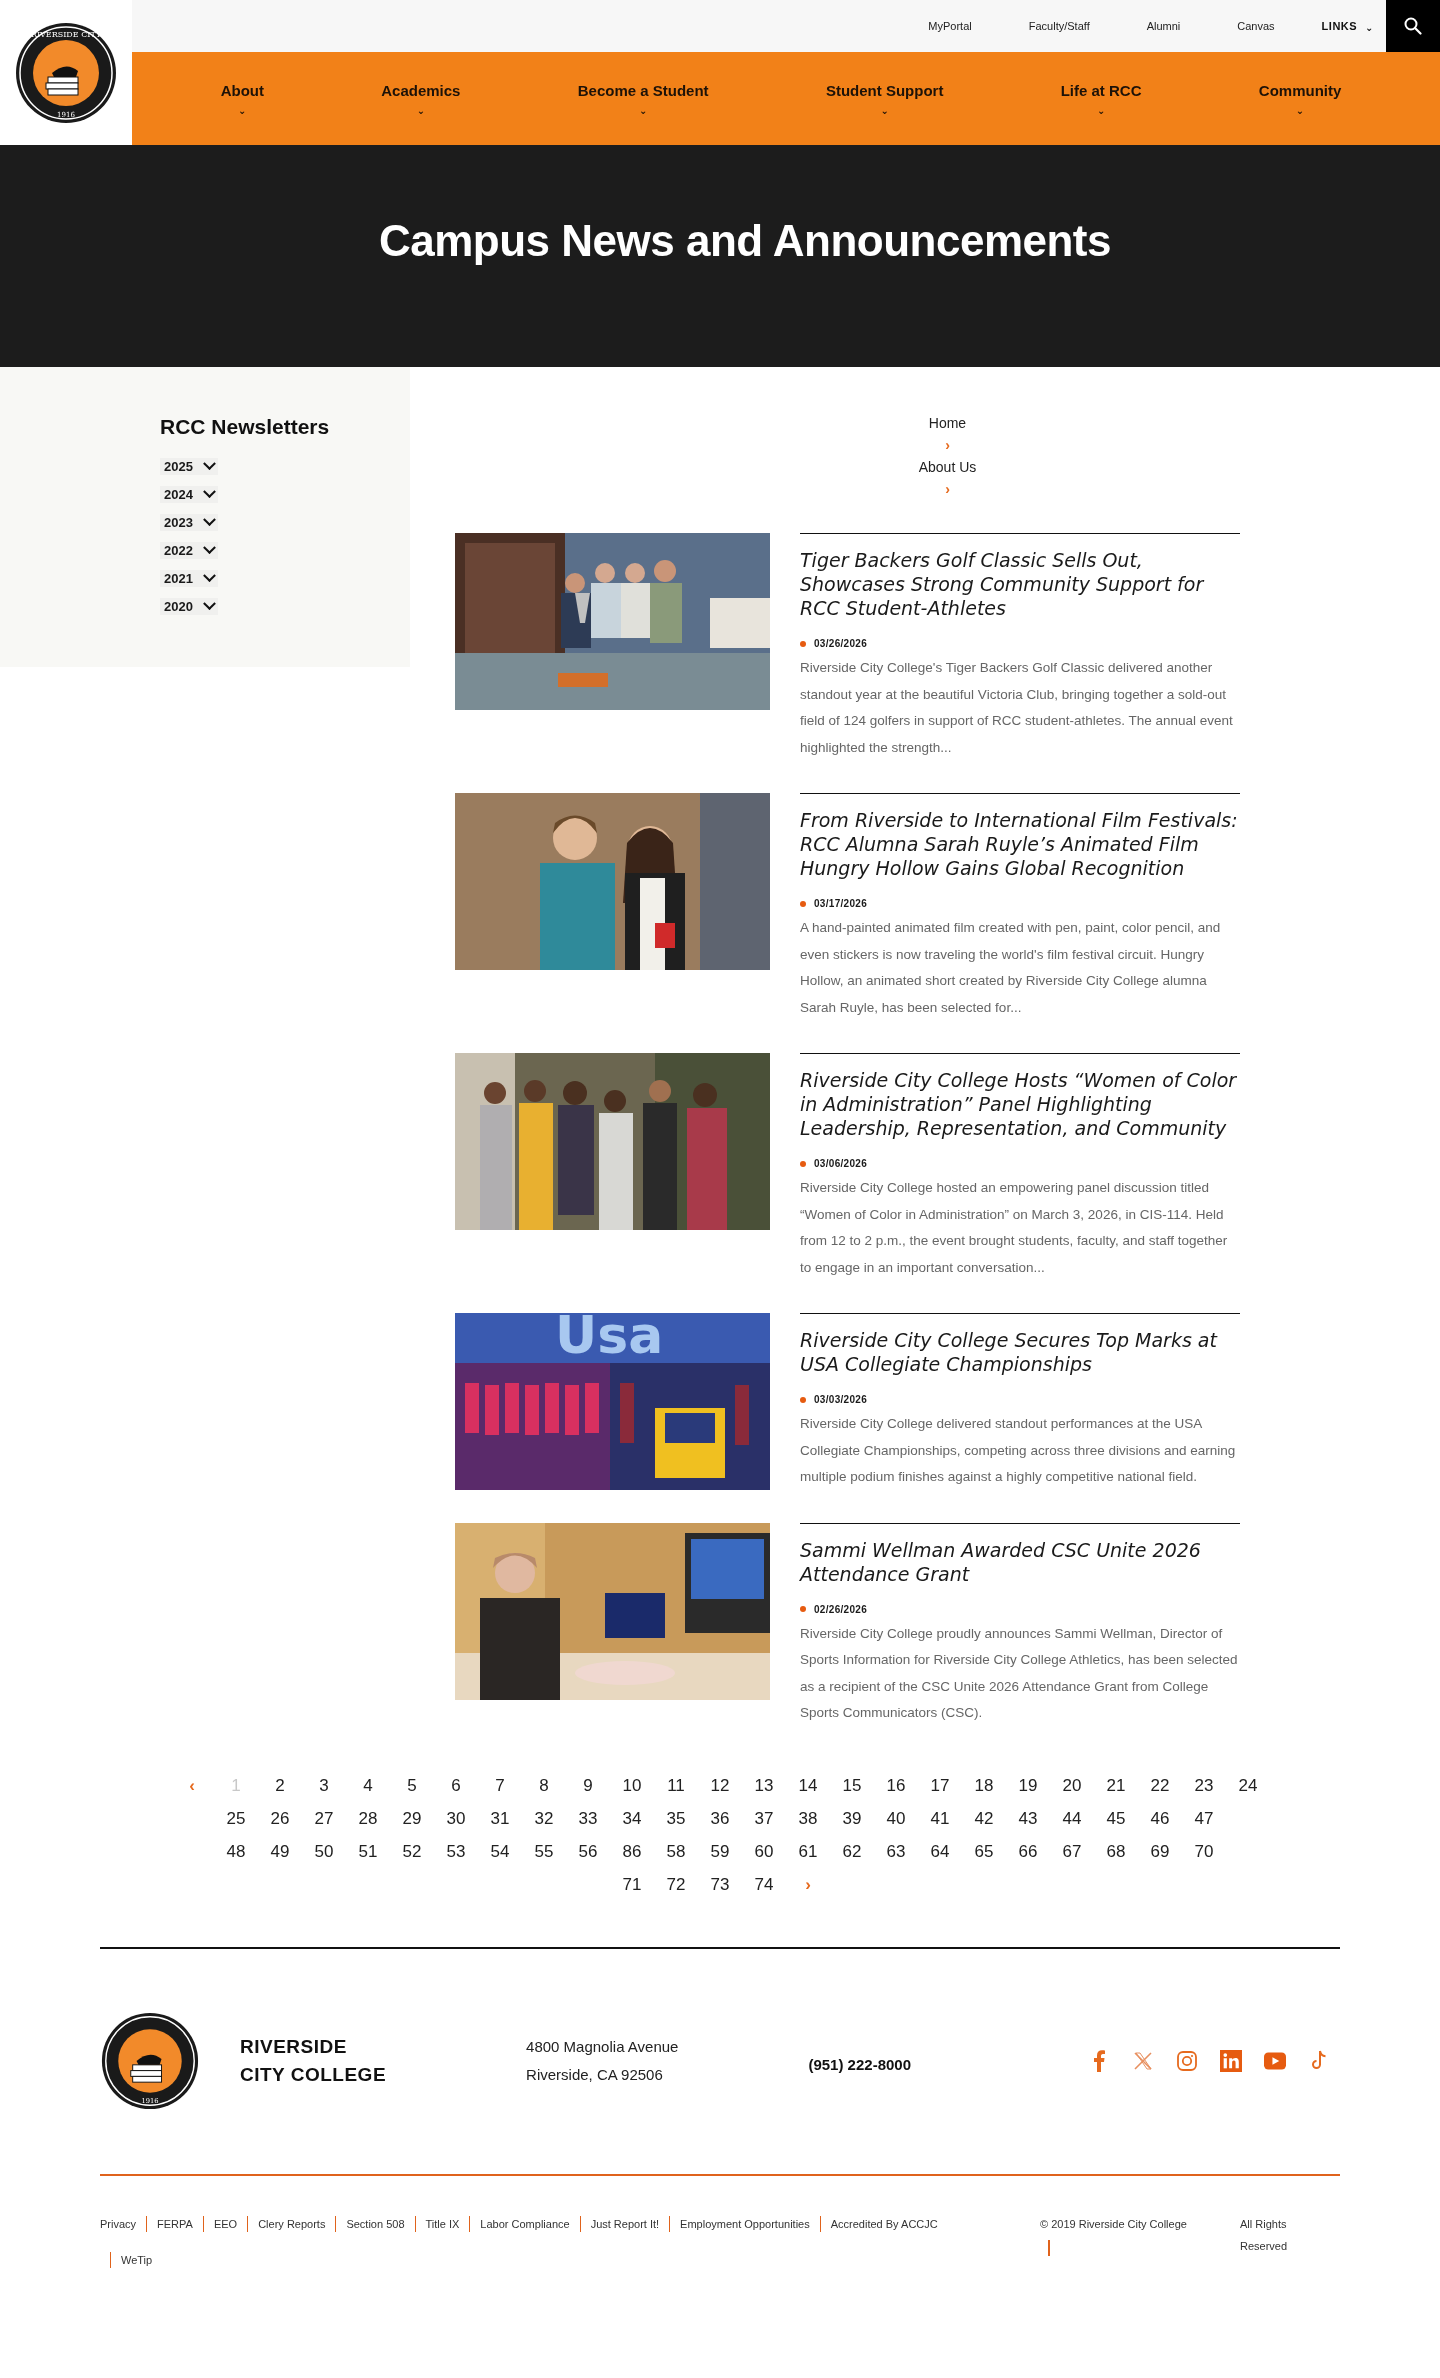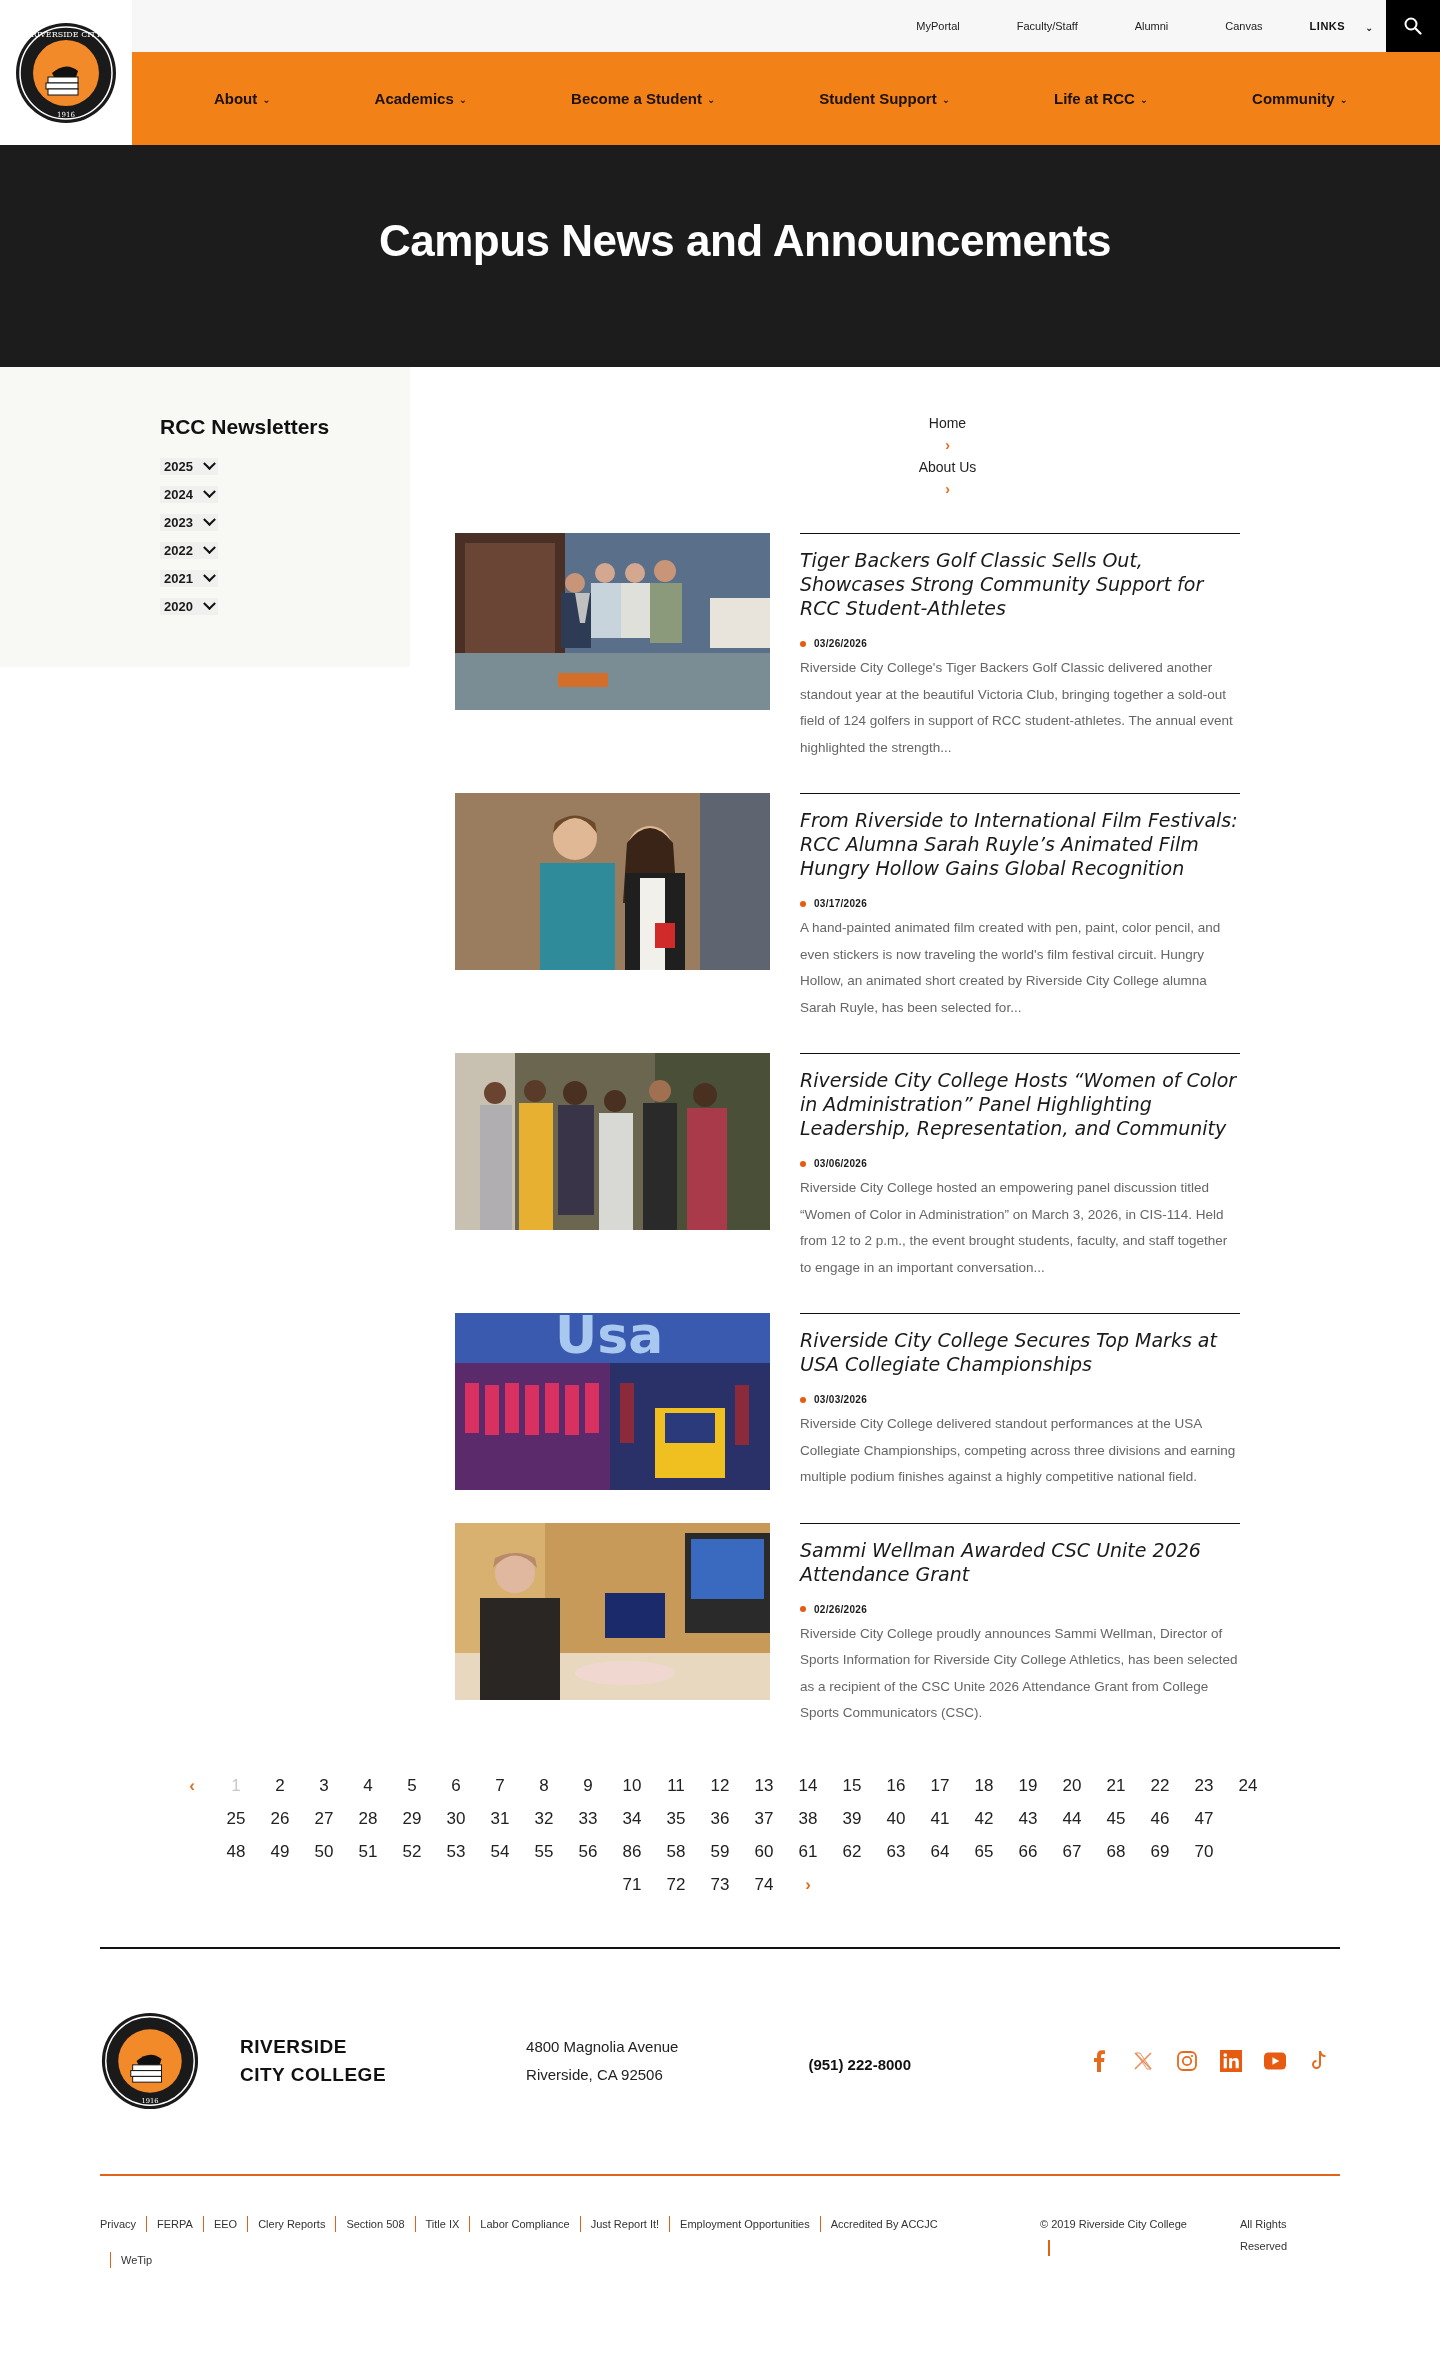--- a/index.html
+++ b/index.html
@@ -4,24 +4,24 @@
 <style>
   * { box-sizing: border-box; margin: 0; padding: 0; }
   html, body { width: 1440px; background: #ffffff; }
   body { font-family: "Liberation Sans", "DejaVu Sans", sans-serif; color: #1a1a1a; }
 
   
   .header { position: relative; height: 115px; width: 1440px; }
   .logo-box { position: absolute; left: 0; top: 0; width: 132px; height: 145px; background: #fff; display: flex; align-items: center; justify-content: center; }
   .utility-bar { position: absolute; left: 132px; top: 0; right: 36px; height: 52px; background: #f7f7f7; display: flex; align-items: center; justify-content: flex-end; padding-right: 30px; }
   .utility-link { font-size: 11px; color: #222; margin-left: 57px; text-decoration: none; }
-  .utility-links-menu { font-size: 11px; font-weight: bold; color: #111; margin-left: 47px; letter-spacing: 0.5px; display: flex; align-items: center; gap: 20px; }
+  .utility-links-menu { font-size: 11px; font-weight: bold; color: #111; margin-left: 47px; letter-spacing: 0.5px; display: flex; align-items: center; gap: 8px; }
   .search-btn { position: absolute; right: 0; top: 0; width: 54px; height: 52px; background: #000; display: flex; align-items: center; justify-content: center; cursor: pointer; }
   .main-nav { position: absolute; left: 132px; top: 52px; right: 0; height: 93px; background: #f28118; display: flex; align-items: center; justify-content: space-around; padding: 0 40px 0 30px; }
-  .nav-item { font-size: 15px; font-weight: bold; color: #1d1208; display: flex; align-items: center; gap: 5px; cursor: pointer; }
+  .nav-item { font-size: 15px; font-weight: bold; color: #1d1208; display: flex; align-items: center; gap: 5px; cursor: pointer; flex-direction: column; }
   .chev { font-size: 10px; display: inline-block; transform: translateY(1px); }
 
   
   .hero { width: 1440px; height: 252px; background: #1c1c1c; display: flex; align-items: center; justify-content: center; }
   .hero h1 { color: #fff; font-size: 44px; font-weight: bold; letter-spacing: -0.5px; margin-left: 50px; }
 
   
   .page-body { position: relative; width: 1440px; display: flex; }
   .sidebar { width: 410px; height: 300px; background: #f8f8f5; padding: 48px 0 0 160px; }
   .sidebar h2 { font-size: 21px; font-weight: bold; color: #111; margin-bottom: 18px; }

